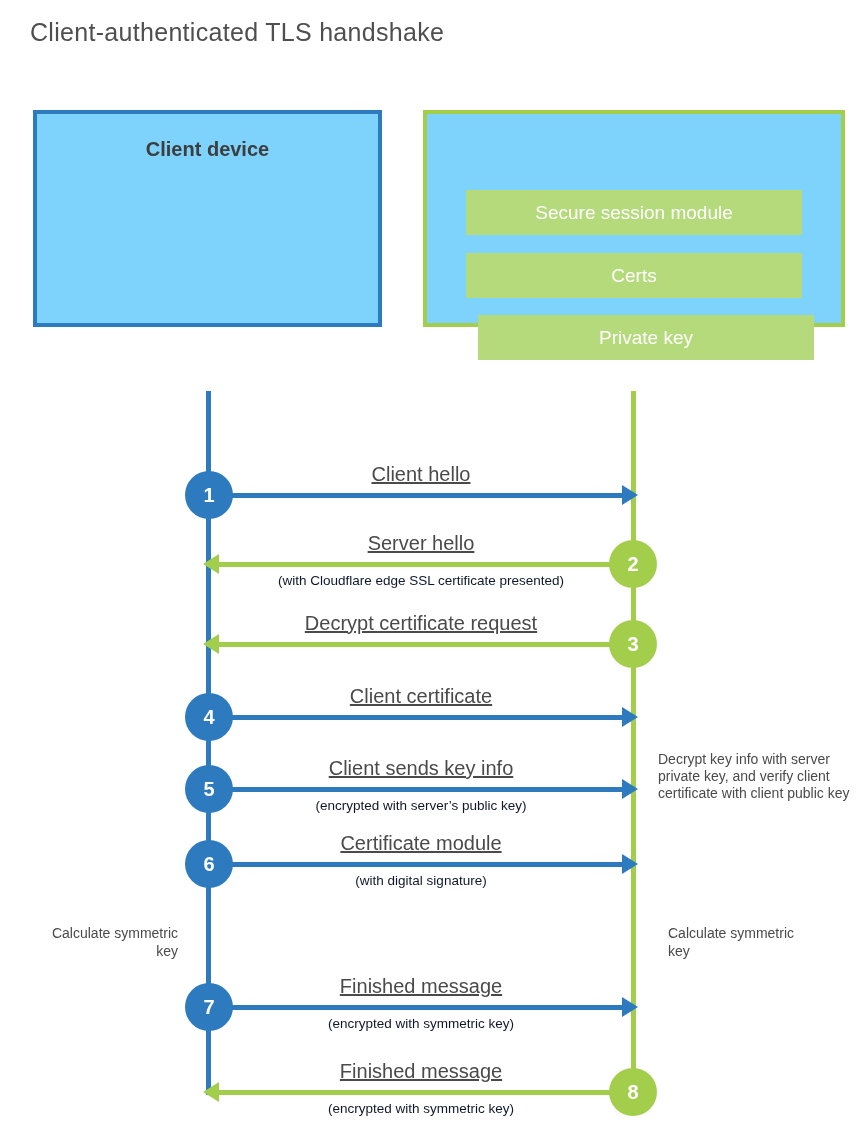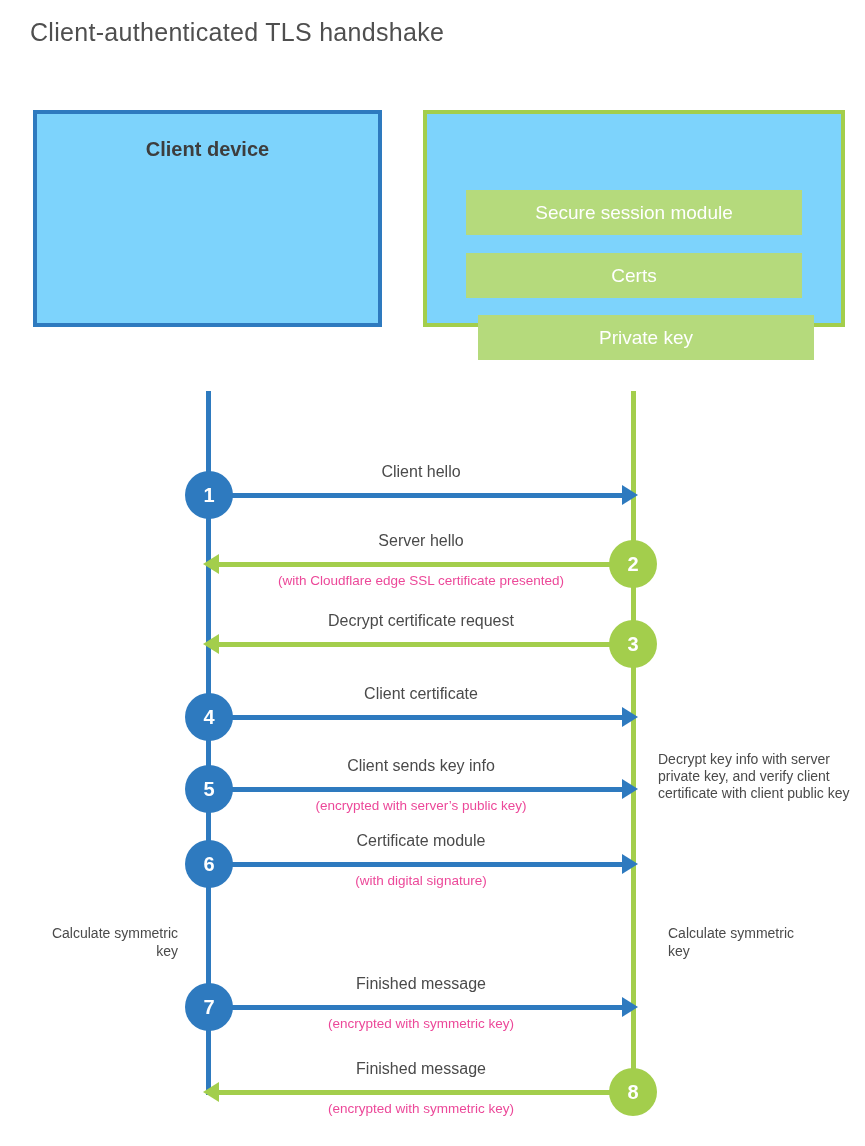--- a/index.html
+++ b/index.html
@@ -24,23 +24,23 @@
   .bar-0{top:76px;} .bar-1{top:139px;} .bar-2{top:201px;margin-left:12px;}
 
   
   .vline{position:absolute;top:391px;width:5px;}
   .blue-line{left:206px;height:704px;background:#2e7abf;}
   .green-line{left:631px;height:704px;background:#a3ce4c;}
 
   
   .step{position:absolute;left:0;width:865px;height:0;}
   .step .lbl{position:absolute;left:209px;width:424px;top:-32px;text-align:center;
-    font-size:16px;color:#4a4a4a;}
+    font-size:20px;color:#4a4a4a;text-decoration:underline;}
   .step .sub{position:absolute;left:179px;width:484px;top:9px;text-align:center;
-    font-size:13.5px;color:#ec4899;}
+    font-size:13.5px;color:#0f172a;}
   .step .shaft{position:absolute;top:-2px;height:5px;width:414px;}
   .step .head{position:absolute;top:-10px;width:0;height:0;
     border-top:10px solid transparent;border-bottom:10px solid transparent;}
   .from-client .shaft{left:209px;background:#2e7abf;}
   .from-client .head{left:622px;border-left:16px solid #2e7abf;}
   .from-server .shaft{left:219px;background:#a3ce4c;}
   .from-server .head{left:203px;border-right:16px solid #a3ce4c;}
   .circle{position:absolute;top:-24px;width:48px;height:48px;border-radius:50%;z-index:3;
     display:flex;align-items:center;justify-content:center;color:#ffffff;
     font-size:20px;font-weight:bold;}

